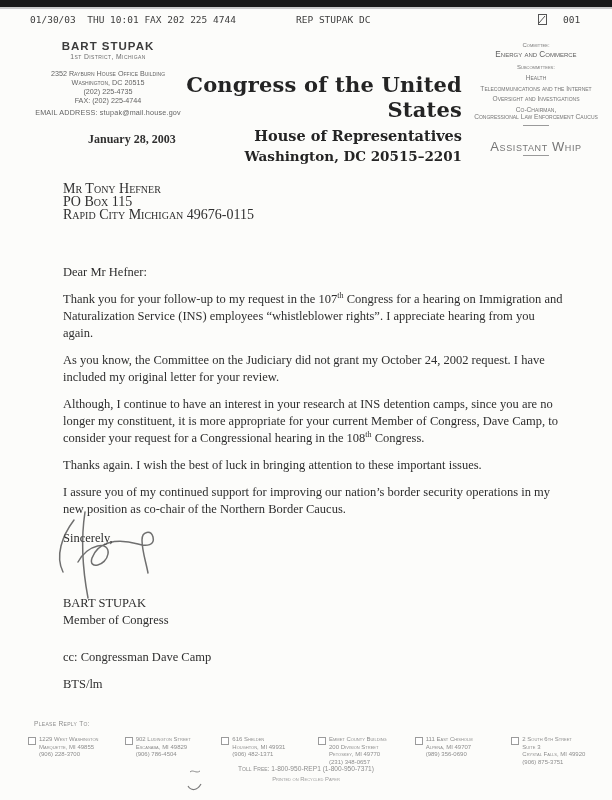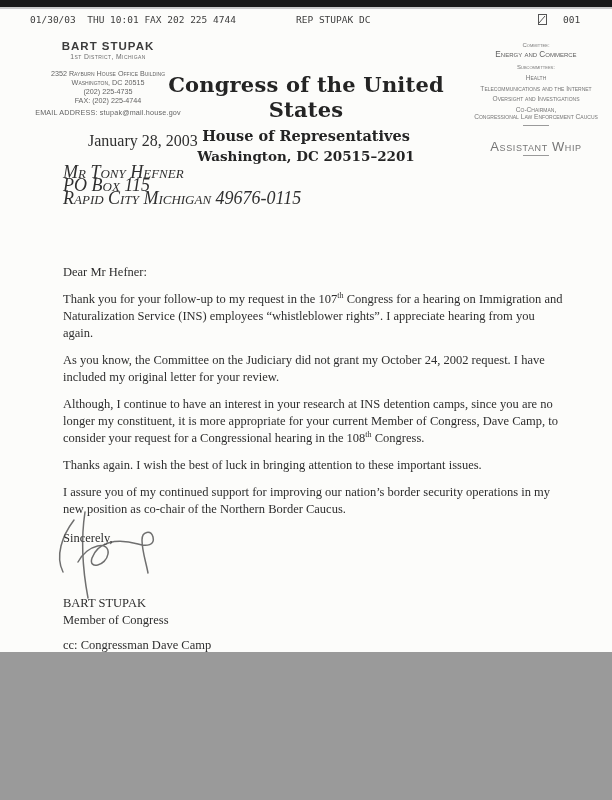--- a/index.html
+++ b/index.html
@@ -1,16 +1,16 @@
 <!DOCTYPE html>
 <html><head>
 <meta charset="utf-8">
 <style>
   html,body{margin:0;padding:0;background:#9a9a9a;}
-  .page{position:relative;width:612px;height:652px;background:#fcfcfa;overflow:hidden;
+  .page{position:relative;width:612px;height:800px;background:#fcfcfa;overflow:hidden;
         font-family:"Liberation Serif",serif;color:#2f2f2f;}
   .scan-band{position:absolute;top:0;left:0;right:0;height:7px;background:#191919;}
   .scan-band2{position:absolute;top:7px;left:0;right:0;height:2px;background:#b5b5b5;opacity:.7;}
 
   
   .fax-header{position:absolute;top:14px;left:0;right:0;height:14px;
               font-family:"DejaVu Sans Mono",monospace;font-size:9.5px;color:#3d3d3d;}
   .fax-left{position:absolute;left:30px;top:0;white-space:pre;}
   .fax-center{position:absolute;left:296px;top:0;white-space:pre;}
   .fax-right{position:absolute;left:538px;top:0;display:flex;align-items:center;gap:16px;}
@@ -18,47 +18,47 @@
   
   .member-block{position:absolute;left:16px;top:40px;width:184px;text-align:center;
                 font-family:"Liberation Sans",sans-serif;color:#555;}
   .member-name{font-size:11.5px;font-weight:bold;letter-spacing:1px;color:#3c3c3c;}
   .member-district{font-size:6.8px;font-variant:small-caps;letter-spacing:.4px;margin-top:1px;color:#6b6b6b;}
   .member-addr div{font-size:7.2px;font-variant:small-caps;line-height:9px;color:#636363;}
   .member-addr{margin-top:9px;}
   .member-email{font-size:7.2px;margin-top:3px;letter-spacing:.2px;color:#636363;}
 
   
-  .congress-block{position:absolute;left:150px;top:72px;width:312px;text-align:center;
+  .congress-block{position:absolute;left:150px;top:72px;width:312px;text-align:right;
                   font-family:"DejaVu Serif",serif;font-weight:bold;color:#242424;}
   .congress-line1{font-size:21px;letter-spacing:.2px;}
   .congress-line2{font-size:14.5px;margin-top:5px;}
   .congress-line3{font-size:13.5px;margin-top:4px;}
 
   
   .committee-block{position:absolute;left:466px;top:42px;width:140px;text-align:center;
                    font-family:"Liberation Sans",sans-serif;color:#757575;font-variant:small-caps;}
   .c-heading{font-size:6px;line-height:7px;}
   .c-name{font-size:8.2px;margin-top:1px;color:#606060;line-height:9px;}
   .c-sub{font-size:6px;margin-top:5px;line-height:7px;}
   .c-item{font-size:6.6px;margin-top:3px;line-height:7.5px;}
   .c-divider{width:26px;border-top:1px solid #9a9a9a;margin:4px auto 0;}
   .c-whip{font-size:13px;margin-top:17px;letter-spacing:.6px;line-height:8px;}
 
-  .date{position:absolute;left:88px;top:132px;font-size:16px;}
-
-  .recipient{position:absolute;left:63px;top:166px;font-size:18px;font-variant:small-caps;line-height:13.2px;font-style:italic;}
+  .date{position:absolute;left:88px;top:132px;font-size:12px;font-weight:bold;}
+
+  .recipient{position:absolute;left:63px;top:182px;font-size:14px;font-variant:small-caps;line-height:13.2px;}
 
   
   .body-text{position:absolute;left:63px;top:252px;width:505px;font-size:12.5px;line-height:17px;color:#2e2e2e;}
   .body-text p{margin:10px 0 0 0;}
   .body-text p.salutation{margin-top:12px;}
   .body-text p.closing{margin-top:12px;}
   .body-text .namepara{margin-top:48px;}
-  .body-text .cc{margin-top:8px;}
+  .body-text .cc{margin-top:20px;}
   .body-text .ref{margin-top:10px;}
   sup.ordinal{font-size:8px;vertical-align:super;line-height:0;}
 
   .signature-svg{position:absolute;left:52px;top:510px;}
 
   
   .reply-label{position:absolute;left:34px;top:720px;font-family:"Liberation Sans",sans-serif;
                font-size:6.6px;color:#8d8d8d;font-variant:small-caps;letter-spacing:.3px;}
   .offices{position:absolute;left:28px;right:4px;top:736px;display:flex;}
   .office{flex:1;display:flex;gap:3px;font-family:"Liberation Sans",sans-serif;

